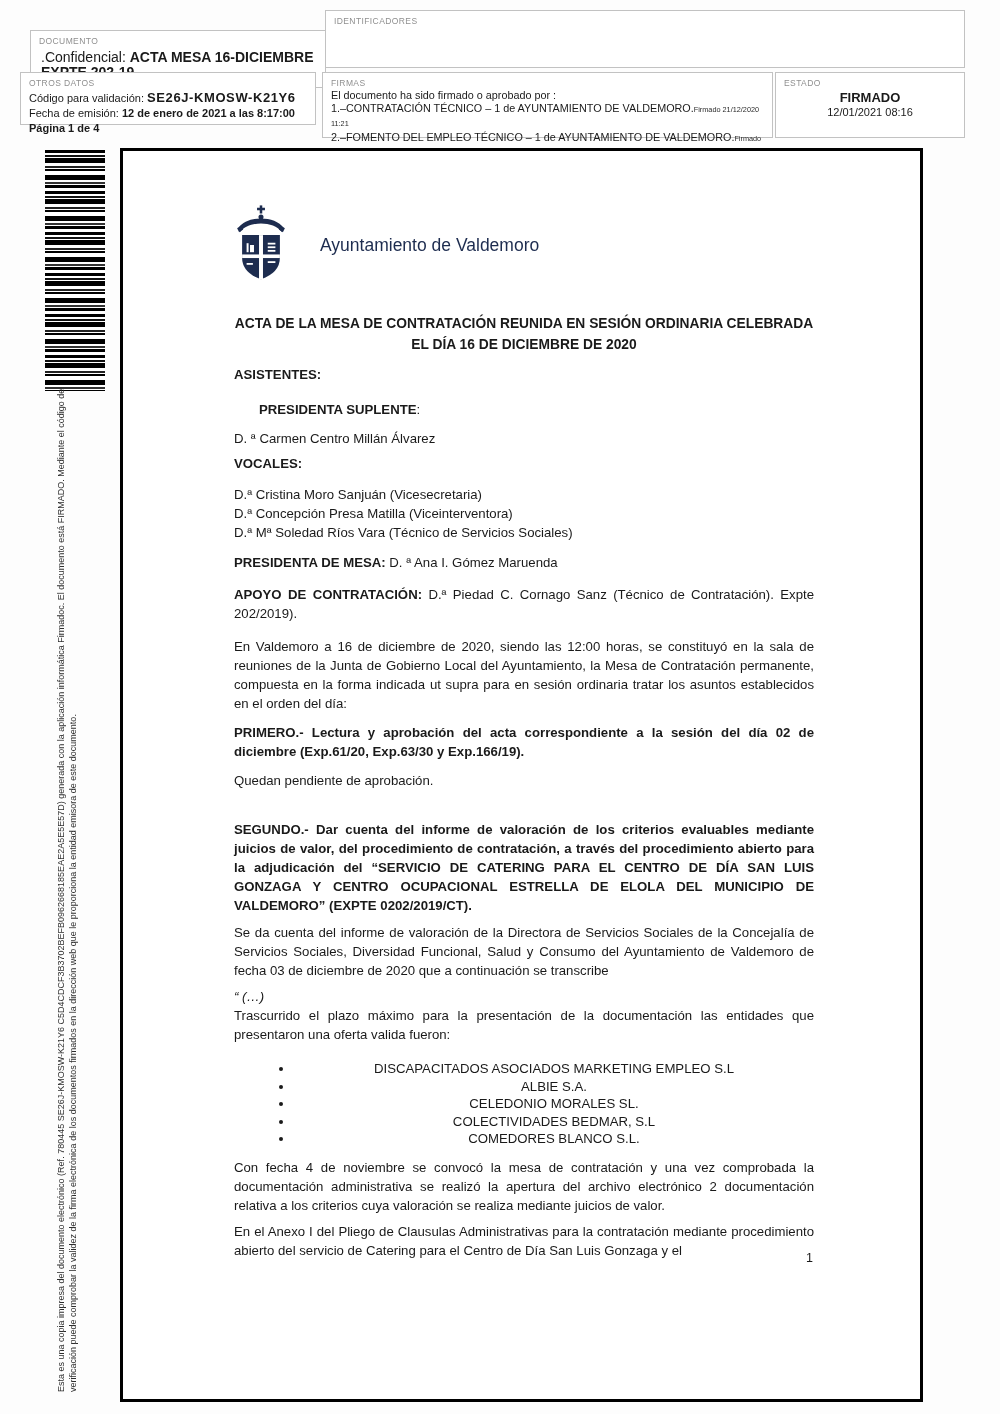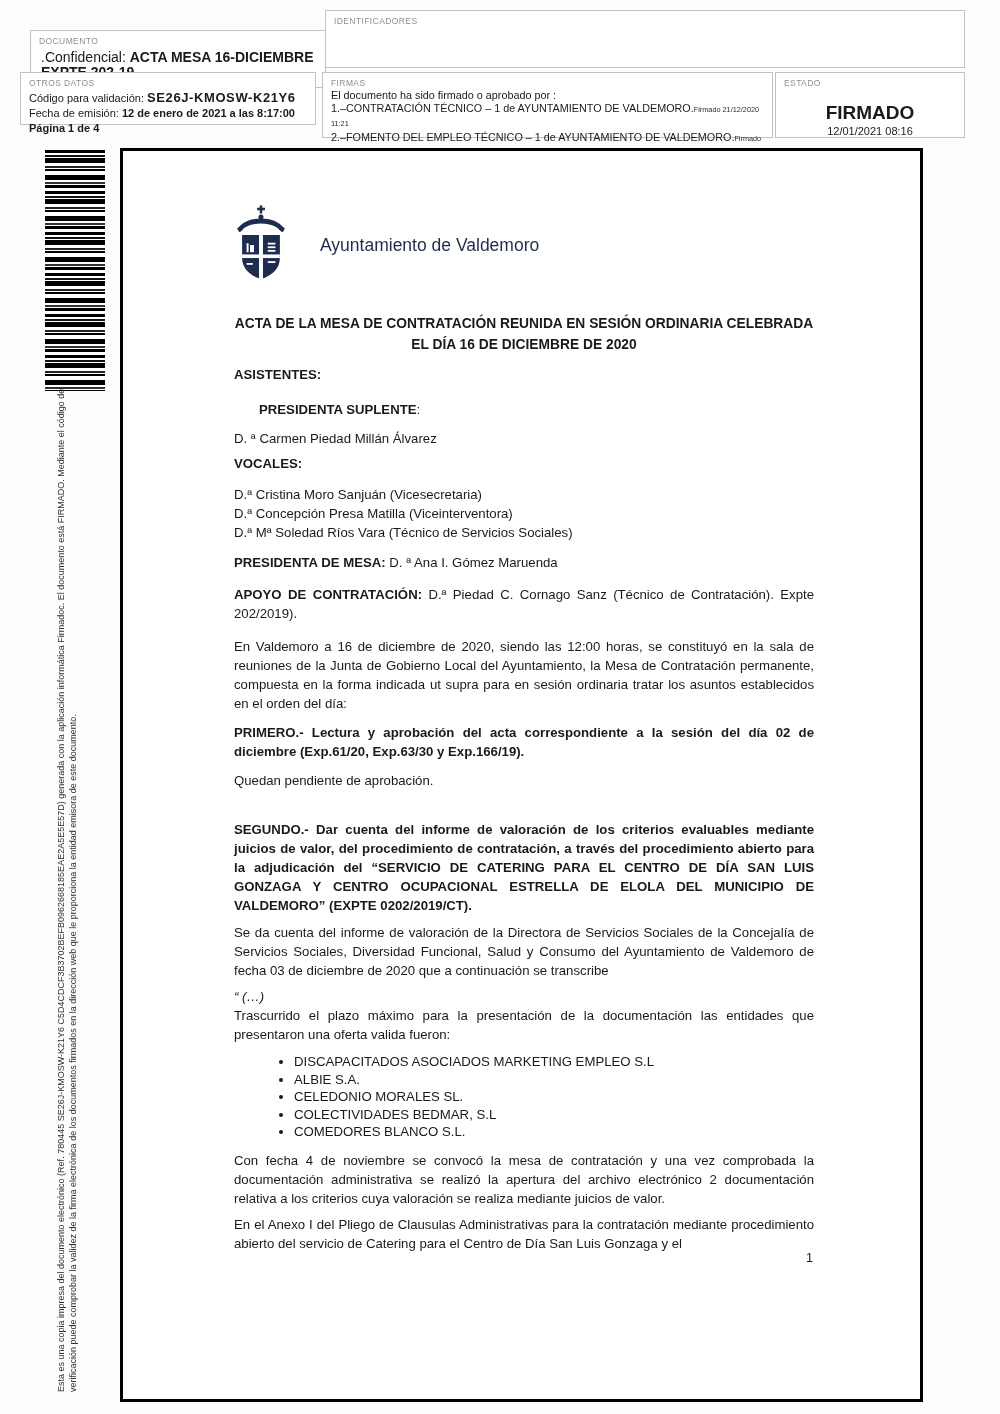--- a/index.html
+++ b/index.html
@@ -16,21 +16,21 @@
   .cell-otros{left:20px;top:72px;width:296px;height:53px;}
   .cell-firmas{left:322px;top:72px;width:451px;height:66px;}
   .cell-estado{left:775px;top:72px;width:190px;height:66px;}
   .doc-val{font-size:14px;line-height:15px;padding:4px 10px 0 10px;}
   .otros-line{font-size:11px;line-height:15px;padding:0 8px;}
   .otros-first{padding-top:2px;}
   .codigo{font-size:13px;letter-spacing:.6px;}
   .firmas-body{font-size:10.8px;line-height:12.5px;padding:1px 8px 0 8px;}
   .firmado-suffix{font-size:7.3px;color:#2b2b2b;}
   .estado-body{text-align:center;}
-  .estado-value{font-size:19px;font-weight:bold;margin-top:14px;}
+  .estado-value{font-size:13px;font-weight:bold;margin-top:2px;}
   .estado-date{font-size:11px;margin-top:1px;}
   
   .barcode{
     position:absolute;left:45px;top:150px;width:60px;height:241px;
     background:repeating-linear-gradient(180deg,
       #000 0 3px,#fff 3px 5px,#111 5px 7px,#fff 7px 8px,
       #000 8px 13px,#fff 13px 16px,#222 16px 18px,#fff 18px 19px,
       #000 19px 21px,#fff 21px 25px,#000 25px 30px,#fff 30px 32px,
       #333 32px 34px,#fff 34px 35px,#000 35px 38px,#fff 38px 41px);
   }
@@ -44,21 +44,21 @@
     position:absolute;left:120px;top:148px;width:803px;height:1254px;
     border:3px solid #000;background:#fff;box-sizing:border-box;
   }
   .content{position:absolute;left:111px;top:54px;width:580px;}
   .logo-row{display:flex;align-items:center;}
   .logo-text{margin-left:32px;font-size:17.5px;color:#1d2c4f;}
   .title{margin-top:28px;font-weight:bold;font-size:13.8px;line-height:21px;text-align:center;}
   p{margin:0;font-size:13.2px;line-height:19px;}
   .just{text-align:justify;}
   .italic{font-style:italic;}
-  ul.bidders{margin:9px 0 0 36px;padding-left:24px;}
+  ul.bidders{margin:16px 0 0 36px;padding-left:24px;text-align:center;}
   ul.bidders li{font-size:13.2px;line-height:17.5px;}
   .page-num{position:absolute;left:683px;top:1100px;font-size:12.5px;}
   .mt6{margin-top:6px;}  .mt7{margin-top:7px;}  .mt8{margin-top:8px;}
   .mt10{margin-top:10px;}.mt11{margin-top:11px;}.mt12{margin-top:12px;}
   .mt13{margin-top:13px;}.mt14{margin-top:14px;}.mt16{margin-top:16px;margin-left:25px;}
   .mt30{margin-top:30px;}
 </style>
 </head>
 <body>
 
@@ -142,21 +142,21 @@
     </div>
 
     <p class="title">ACTA DE LA MESA DE CONTRATACIÓN REUNIDA EN SESIÓN ORDINARIA CELEBRADA EL DÍA 16 DE DICIEMBRE DE 2020</p>
 
     <p class="b mt10">ASISTENTES:</p>
 
     <p class="mt16">
       <span class="b">PRESIDENTA SUPLENTE</span><span>:</span>
     </p>
 
-    <p class="mt10">D. ª Carmen Piedad Millán Álvarez</p>
+    <p class="mt10">D. ª Carmen Centro Millán Álvarez</p>
 
     <p class="b mt6">VOCALES:</p>
 
     <div class="mt12">
       <p>D.ª Cristina Moro Sanjuán (Vicesecretaria)</p>
       <p>D.ª Concepción Presa Matilla (Viceinterventora)</p>
       <p>D.ª Mª Soledad Ríos Vara (Técnico de Servicios Sociales)</p>
     </div>
 
     <p class="mt11">

